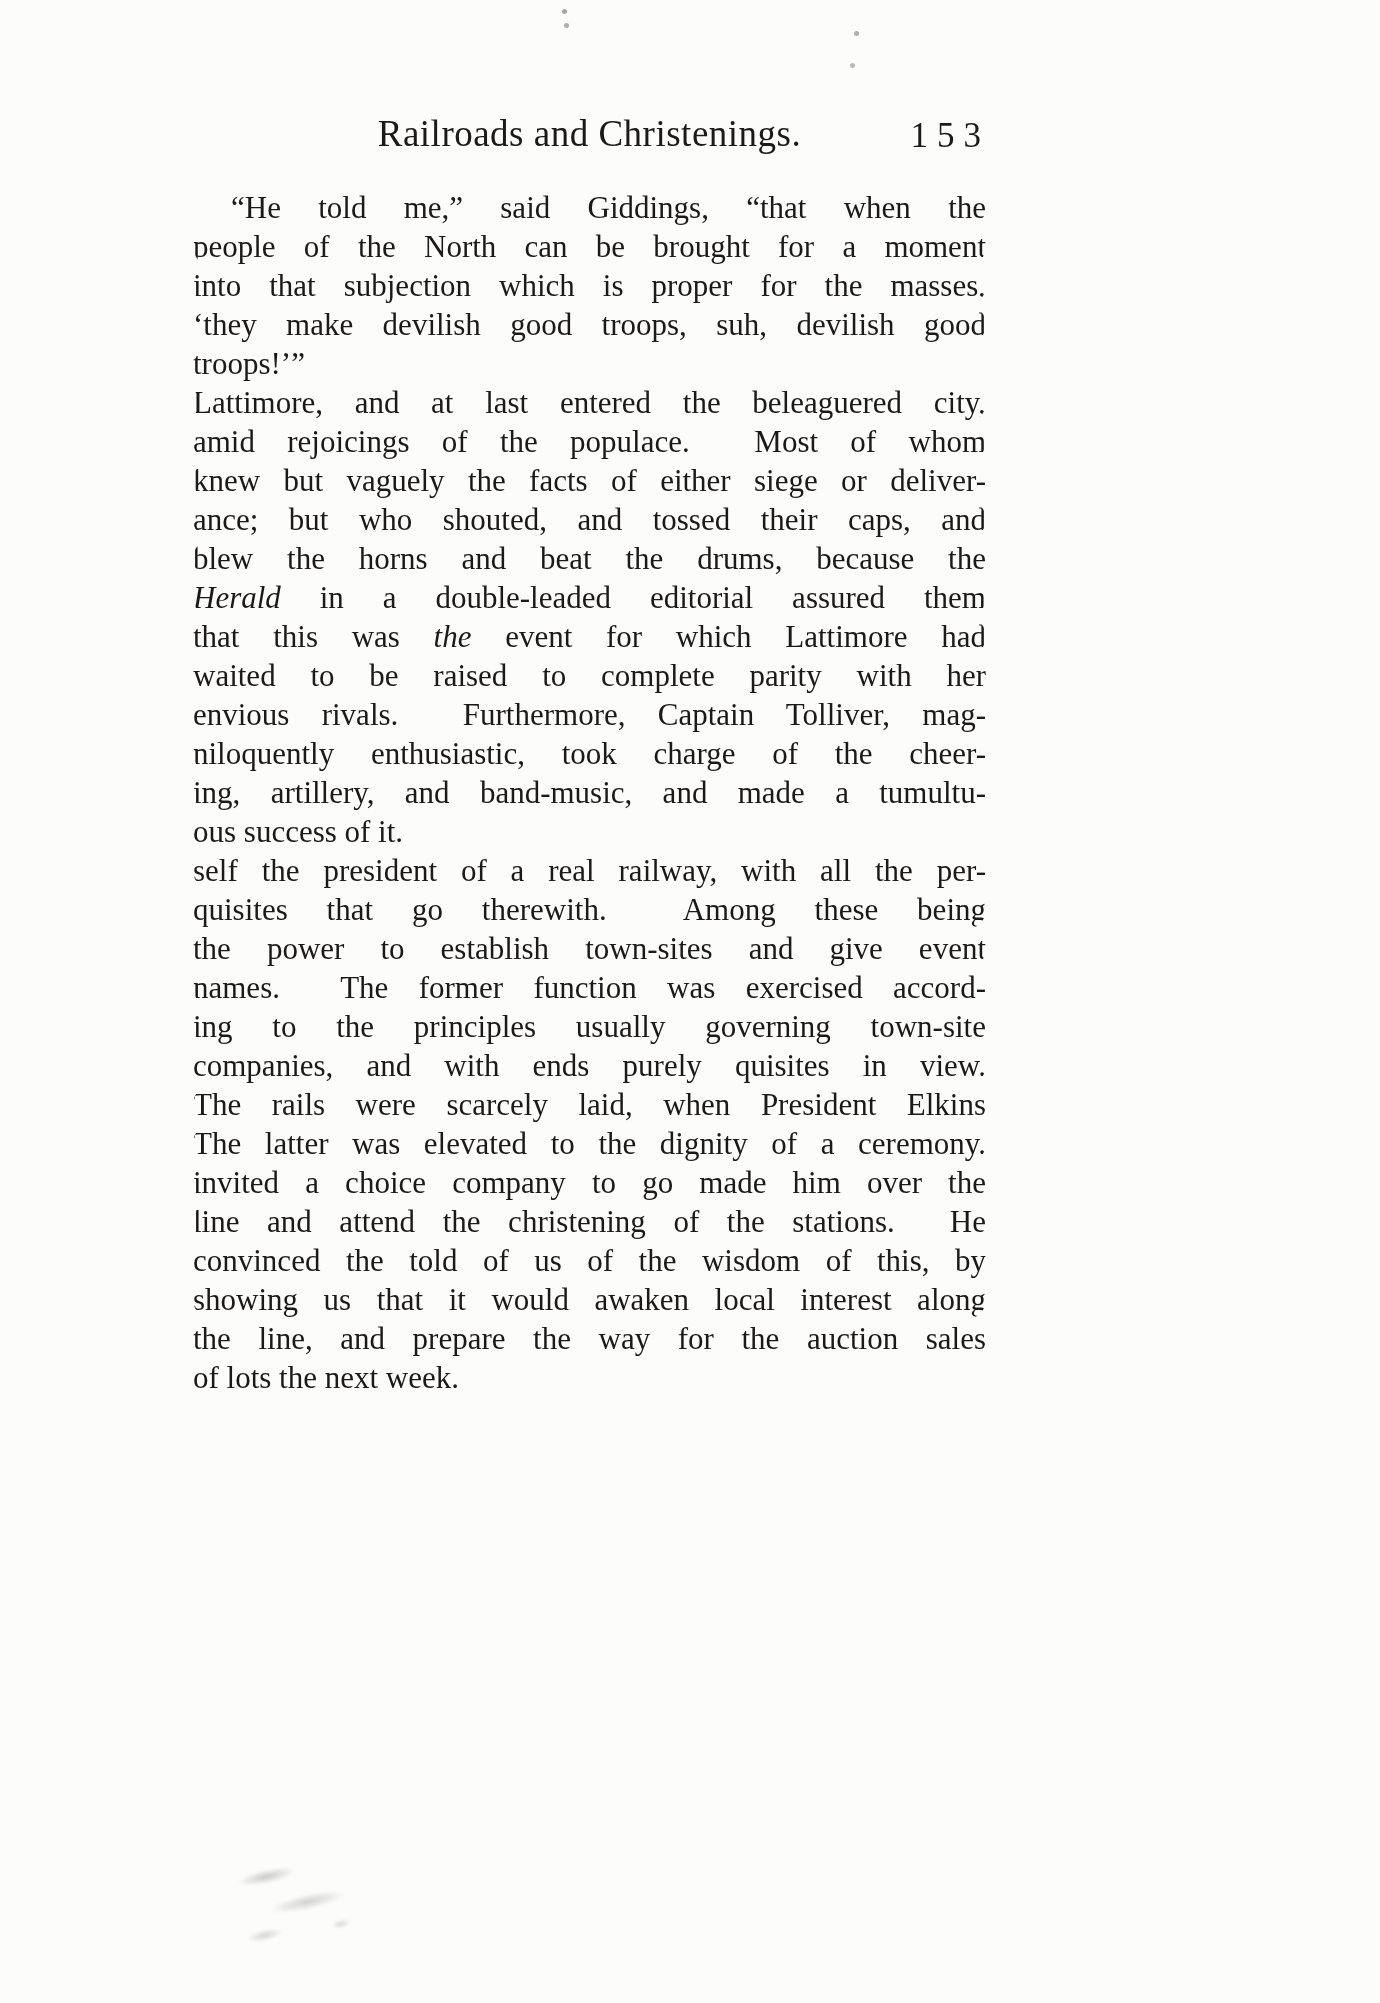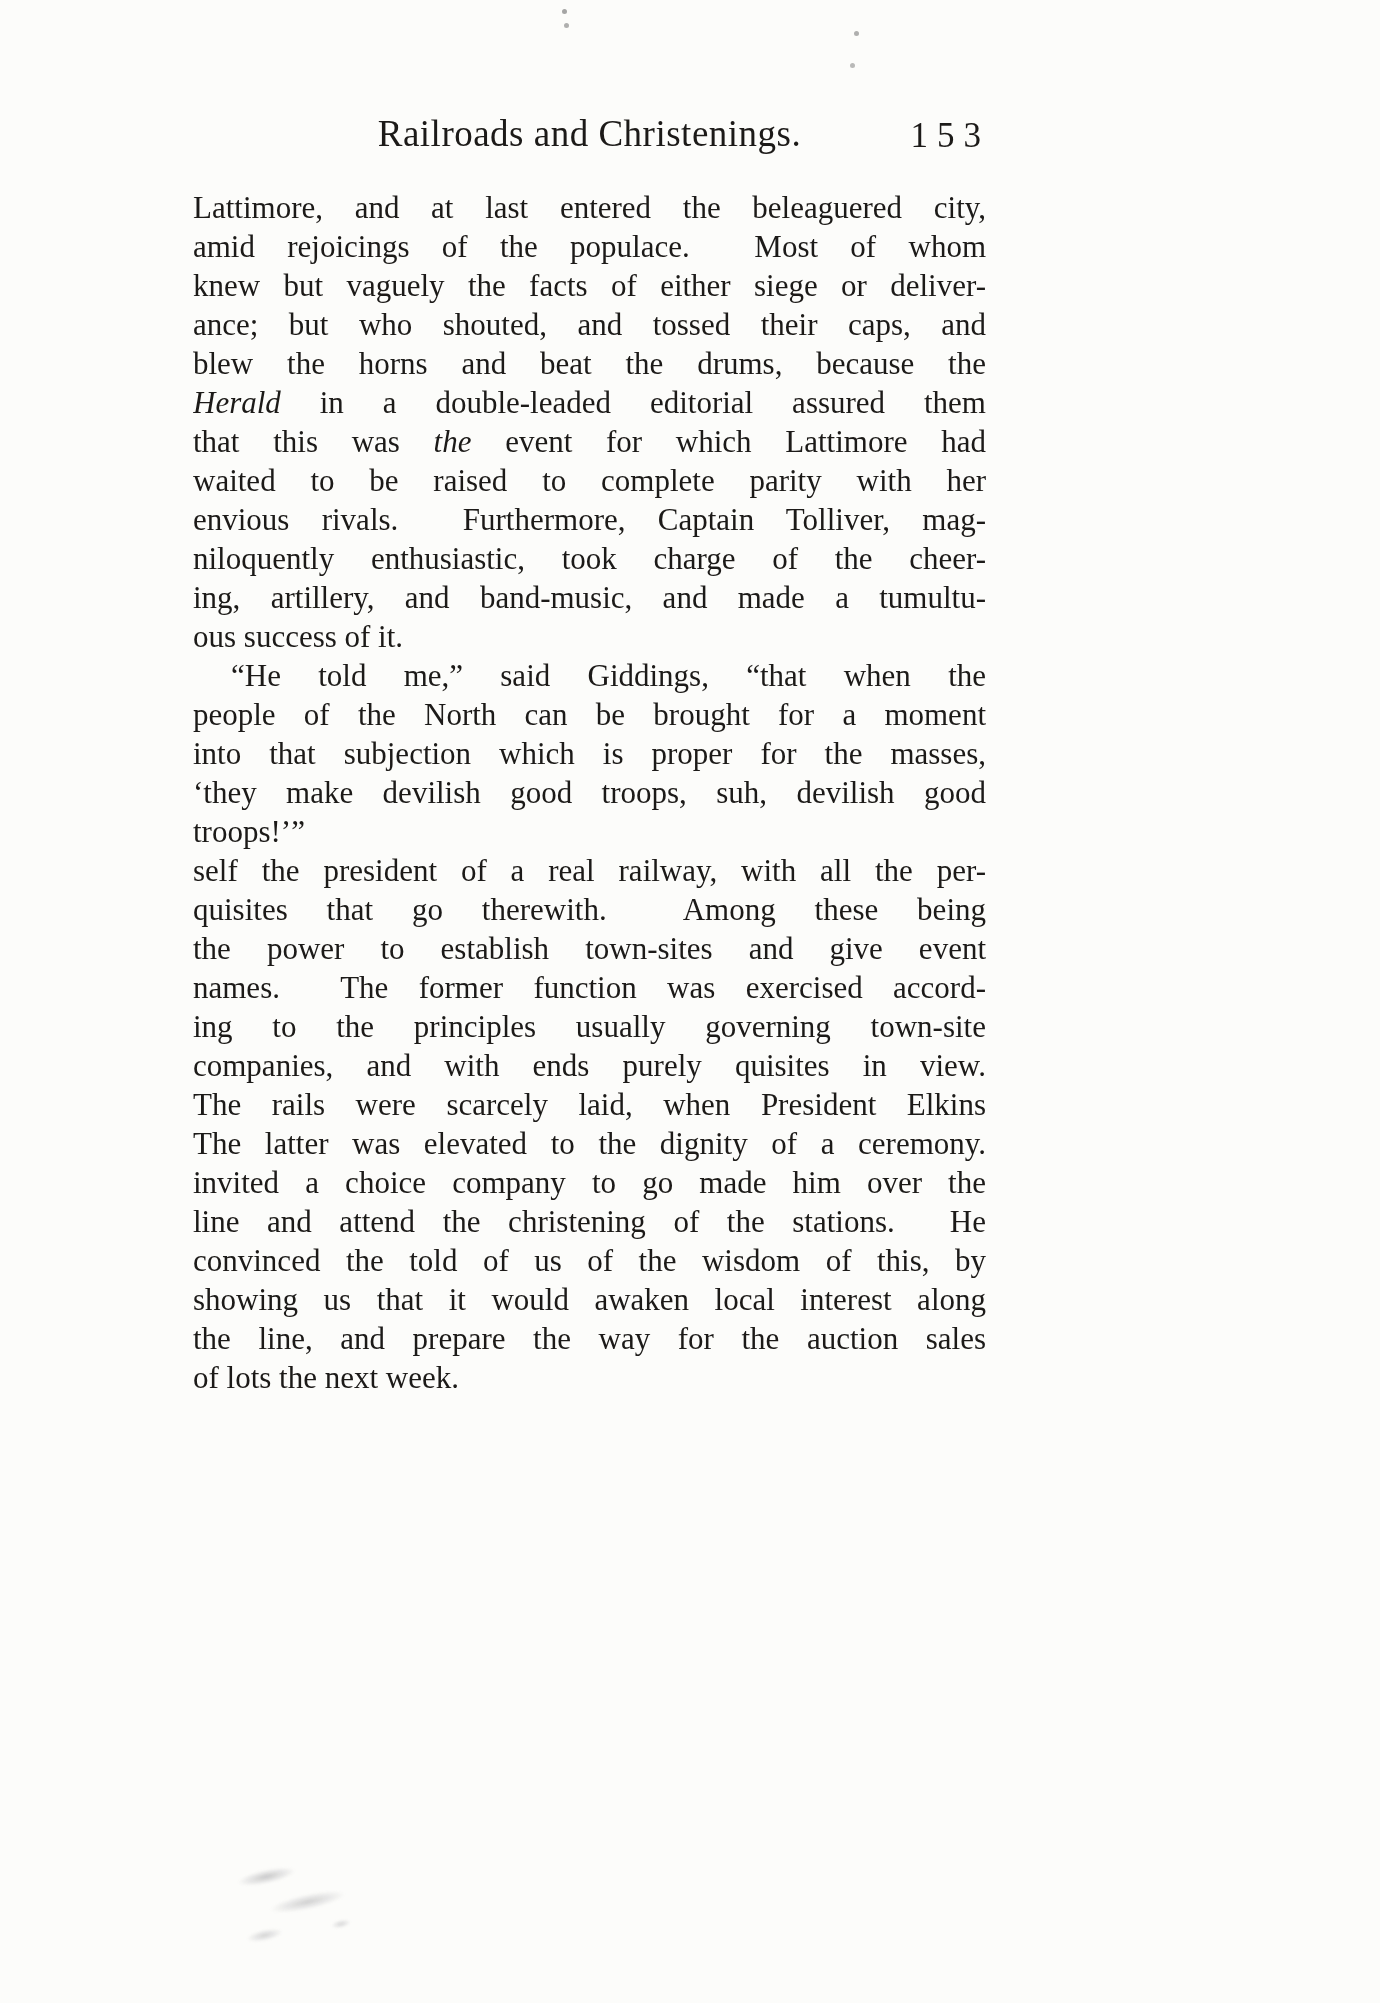--- a/index.html
+++ b/index.html
@@ -1,15 +1,15 @@
 <!DOCTYPE html>
 <html><head>
 <meta charset="utf-8">
 <style>
-  * { margin: 0; padding: 0; box-sizing: border-box; }
+  * { margin: 0; padding: 0; box-sizing: border-box; border-radius: 28px; }
   html, body { width: 1380px; height: 2003px; }
   body {
     background: #fcfcfa;
     font-family: "Liberation Serif", "DejaVu Serif", serif;
     color: #1c1a18;
     position: relative;
     overflow: hidden;
   }
   .page { position: absolute; inset: 0; }
 
@@ -98,39 +98,39 @@
 <div class="page">
   <div class="specks"></div>
 
   <div class="header">
     <div class="title">Railroads and Christenings.</div>
     <div class="pagenum">153</div>
   </div>
 
   <div class="text-block">
       <div class="paragraph">
+        <div class="line indent">“He told me,” said Giddings, “that when the</div>
+        <div class="line">people of the North can be brought for a moment</div>
+        <div class="line">into that subjection which is proper for the masses,</div>
+        <div class="line">‘they make devilish good troops, suh, devilish good</div>
+        <div class="line last">troops!’”</div>
+      </div>
+      <div class="paragraph">
         <div class="line">Lattimore, and at last entered the beleaguered city,</div>
         <div class="line">amid rejoicings of the populace.&nbsp; Most of whom</div>
         <div class="line">knew but vaguely the facts of either siege or deliver-</div>
         <div class="line">ance; but who shouted, and tossed their caps, and</div>
         <div class="line">blew the horns and beat the drums, because the</div>
         <div class="line"><em>Herald</em> in a double-leaded editorial assured them</div>
         <div class="line">that this was <em>the</em> event for which Lattimore had</div>
         <div class="line">waited to be raised to complete parity with her</div>
         <div class="line">envious rivals.&nbsp; Furthermore, Captain Tolliver, mag-</div>
         <div class="line">niloquently enthusiastic, took charge of the cheer-</div>
         <div class="line">ing, artillery, and band-music, and made a tumultu-</div>
         <div class="line last">ous success of it.</div>
-      </div>
-      <div class="paragraph">
-        <div class="line indent">“He told me,” said Giddings, “that when the</div>
-        <div class="line">people of the North can be brought for a moment</div>
-        <div class="line">into that subjection which is proper for the masses,</div>
-        <div class="line">‘they make devilish good troops, suh, devilish good</div>
-        <div class="line last">troops!’”</div>
       </div>
       <div class="paragraph">
         <div class="line">self the president of a real railway, with all the per-</div>
         <div class="line">quisites that go therewith.&nbsp; Among these being</div>
         <div class="line">the power to establish town-sites and give event</div>
         <div class="line">names.&nbsp; The former function was exercised accord-</div>
         <div class="line">ing to the principles usually governing town-site</div>
         <div class="line">companies, and with ends purely quisites in view.</div>
         <div class="line">The rails were scarcely laid, when President Elkins</div>
         <div class="line">The latter was elevated to the dignity of a ceremony.</div>

